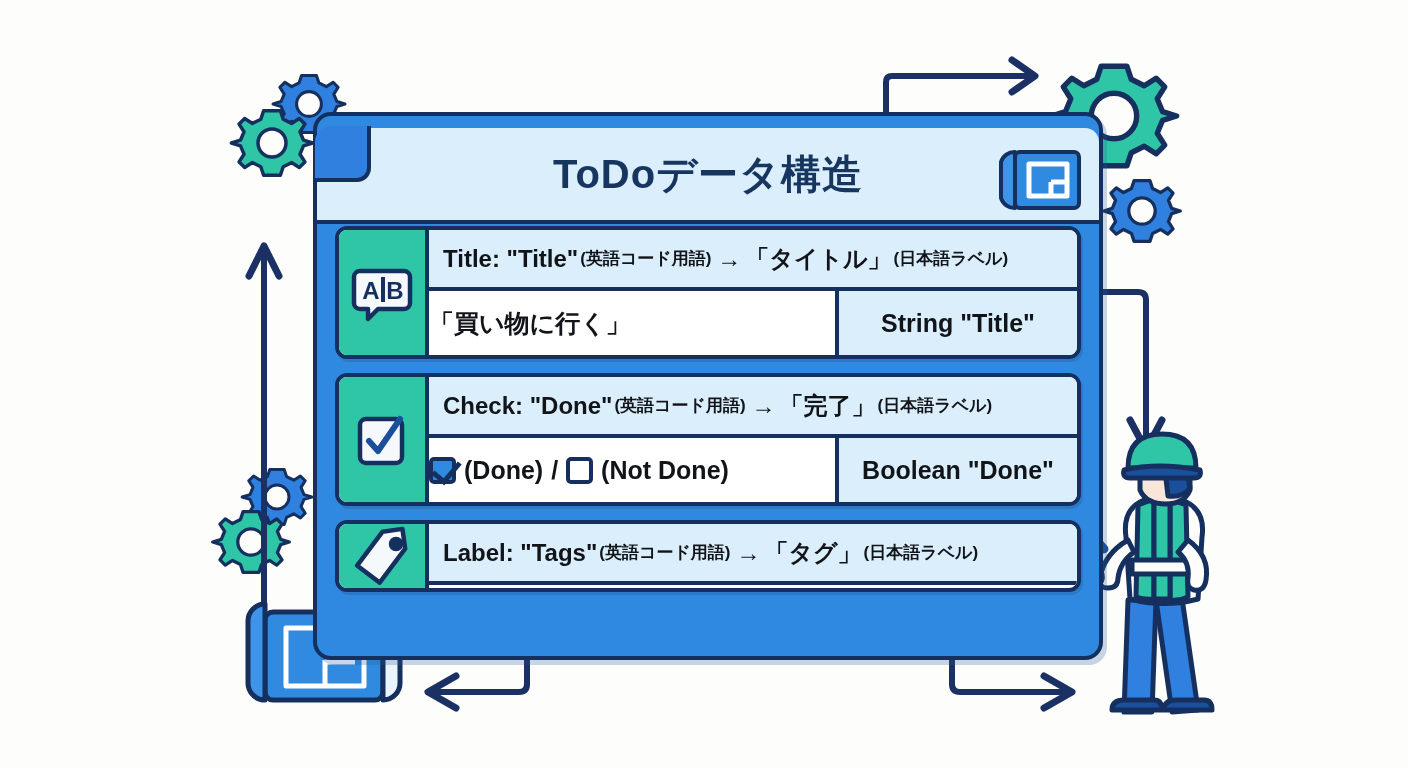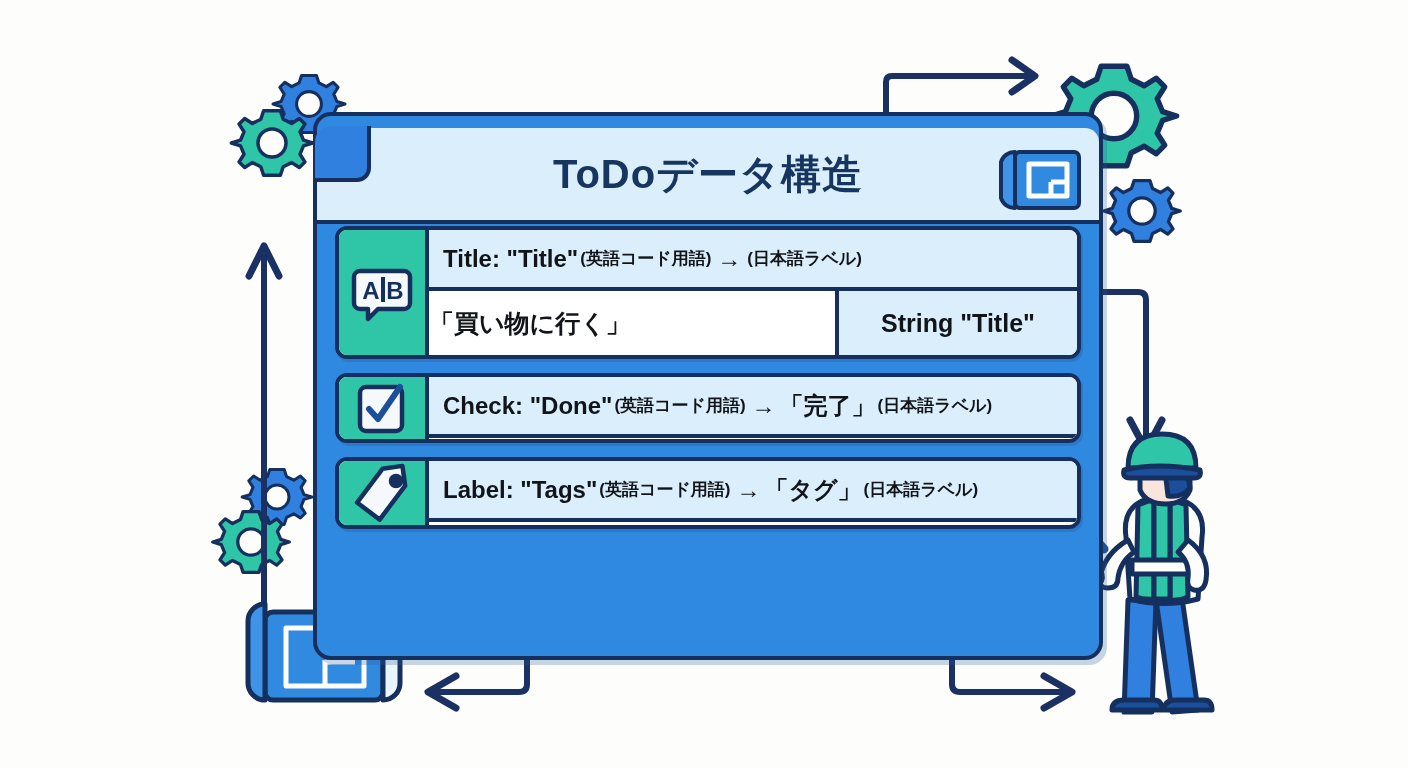--- a/index.html
+++ b/index.html
@@ -251,20 +251,21 @@
               <text x="45" y="38" font-family="Liberation Sans, sans-serif" font-size="24" font-weight="bold" fill="#15305e" stroke="none" text-anchor="middle">B</text>
               <path d="M33,16 L33,41" stroke="#15305e" stroke-width="4"></path>
             </g>
           </svg>
         </div>
         <div class="row-body">
           <div class="row-label">
             <span class="lbl-main">Title: "Title"</span>
             <span class="lbl-small">(英語コード用語)</span>
             <span class="lbl-arrow">→</span>
+            <span class="lbl-main">「タイトル」</span>
             <span class="lbl-small">(日本語ラベル)</span>
           </div>
           <div class="row-values">
             <div class="val-left">「買い物に行く」</div>
             <div class="val-right w1">String "Title"</div>
           </div>
         </div>
       </div>
 
       <div class="row">
@@ -277,20 +278,32 @@
           </svg>
         </div>
         <div class="row-body">
           <div class="row-label">
             <span class="lbl-main">Check: "Done"</span>
             <span class="lbl-small">(英語コード用語)</span>
             <span class="lbl-arrow">→</span>
             <span class="lbl-main">「完了」</span>
             <span class="lbl-small">(日本語ラベル)</span>
           </div>
+          <div class="row-values">
+            <div class="val-left">
+              <span class="cbline">
+                <span class="cb on"></span>
+                <span>(Done)</span>
+                <span>/</span>
+                <span class="cb"></span>
+                <span>(Not Done)</span>
+              </span>
+            </div>
+            <div class="val-right w2">Boolean "Done"</div>
+          </div>
         </div>
       </div>
 
       <div class="row">
         <div class="row-icon">
           <svg width="64" height="64" viewBox="0 0 64 64">
             <g stroke="#15305e" stroke-width="4.5" stroke-linejoin="round">
               <path d="M36,8 L56,8 L56,28 L26,58 L6,38 Z" fill="#f6f9fc" transform="rotate(-8 32 32)"></path>
               <circle cx="46" cy="20" r="5" fill="#15305e"></circle>
             </g>

